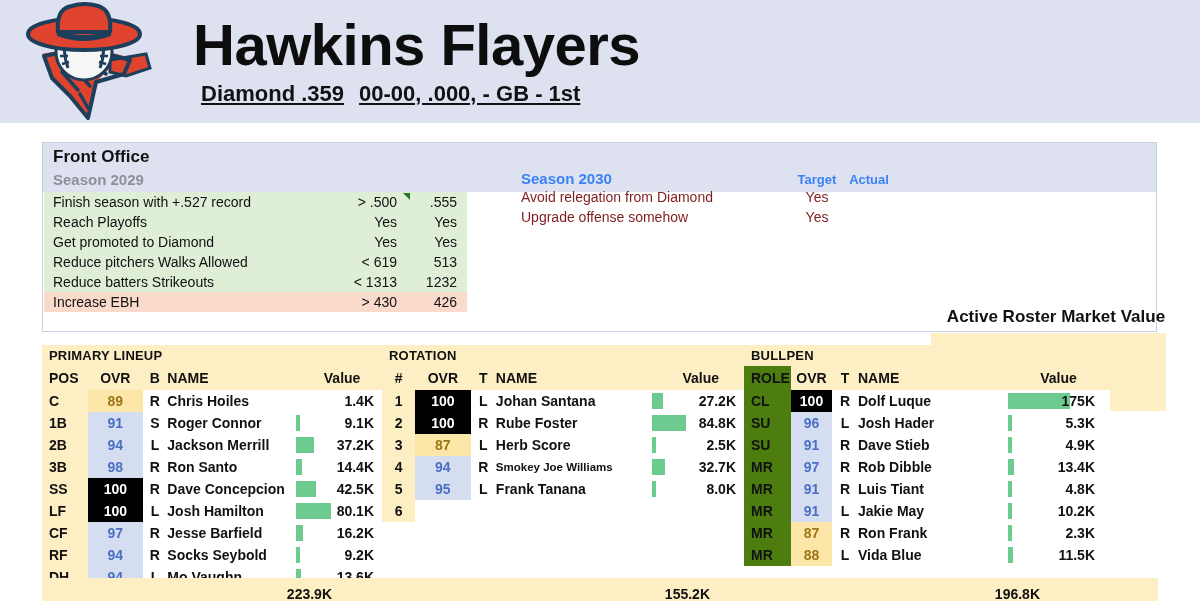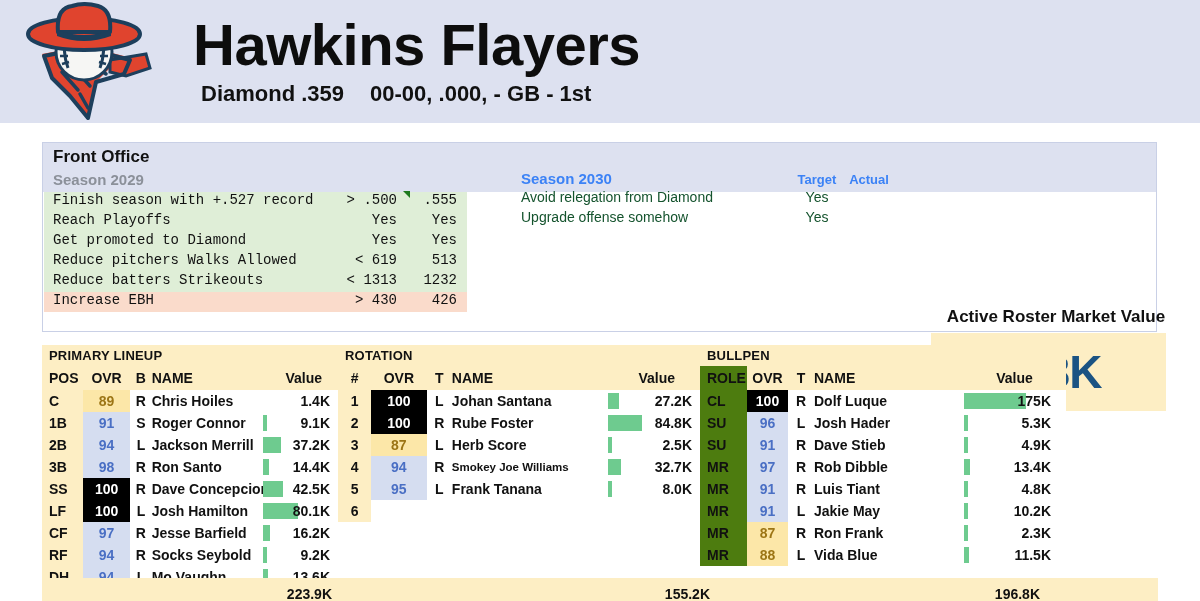--- a/index.html
+++ b/index.html
@@ -19,77 +19,77 @@
   }
   .logo-wrap { width:165px; height:123px; position:relative; flex:0 0 165px; }
   .logo-wrap svg { position:absolute; left:14px; top:2px; }
   .title-block { display:flex; flex-direction:column; align-items:flex-start; margin-left:28px; }
   .team-name {
     font-size:58px; font-weight:bold; color:#0d0d0d; line-height:1.0;
     letter-spacing:-0.5px; font-family:"Liberation Sans", sans-serif;
   }
   .team-sub {
     margin-top:7px; font-size:22px; font-weight:bold; color:#111;
-    display:flex; gap:26px; padding-left:8px;
+    display:flex; gap:15px; padding-left:8px;text-decoration:underline;
   }
 
   
   .fo-panel {
     position:absolute; left:42px; top:142px; width:1115px; height:190px;
     background:#ffffff; border:1px solid #c9d0e6; box-sizing:border-box;
   }
   .fo-banner {
     position:absolute; left:0; top:0; width:100%; height:49px;
     background:#dde1f0;
   }
   .fo-title {
     position:absolute; left:10px; top:4px; font-size:17px; font-weight:bold; color:#111;
   }
   .fo-season {
     position:absolute; left:10px; top:28px; font-size:15px; font-weight:bold; color:#8b9099;
   }
   .goals-2029 { position:absolute; left:1px; top:49px; width:423px; }
   .goal-row {
-    display:flex; align-items:flex-start; height:20px; font-size:14px; color:#111;
-    padding-left:9px; box-sizing:border-box;font-family:Liberation Mono, monospace;
+    display:flex; align-items:center; height:20px; font-size:14px; color:#111;
+    padding-left:9px; box-sizing:border-box;
   }
   .goal-row.ok { background:#dfeed7; }
   .goal-row.fail { background:#fadbcb; }
   .goal-label { flex:1; white-space:nowrap; overflow:hidden; }
   .goal-target { width:72px; text-align:right; position:relative; padding-right:4px; }
   .goal-actual { width:56px; text-align:right; padding-right:10px; }
   .flag-tri {
     position:absolute; right:-9px; top:-1px;
     width:0; height:0;
     border-top:7px solid #1f7a1f; border-left:7px solid transparent;
   }
 
   .fo-right { position:absolute; left:478px; top:22px; width:640px; }
   .s2030-head { display:flex; align-items:flex-end; height:22px; font-size:15px; font-weight:bold; color:#3b82f6; }
   .s2030-title { width:270px; }
   .s2030-th { width:52px; text-align:center; font-size:13px; }
-  .s2030-row { display:flex; height:20px; align-items:center; font-size:14px; color:#14532d; }
+  .s2030-row { display:flex; height:20px; align-items:center; font-size:14px; color:#7f1d1d; }
   .s2030-label { width:270px; }
   .s2030-val { width:52px; text-align:center; }
 
   .arm-title {
     position:absolute; left:888px; top:164px; width:250px;
     text-align:center; font-size:17px; font-weight:bold; color:#111;
   }
   .arm-box {
     position:absolute; left:888px; top:190px; width:235px; height:78px;
     background:#fdeec4; display:flex; align-items:center; justify-content:center;
   }
   .arm-val { font-size:46px; font-weight:bold; color:#1b5383; letter-spacing:-1px; }
 
   
   .roster { position:absolute; left:42px; top:345px; width:1116px; }
   .cols { display:flex; }
   .col { position:relative; }
-  .col-lineup { width:296px; }
+  .col-lineup { width:340px; }
   .col-rot    { width:362px; }
   .col-pen    { width:366px; }
 
   .sec-band {
     background:#fdeec4; height:21px; display:flex; align-items:center;
     font-size:13px; font-weight:bold; color:#111; padding-left:7px; box-sizing:border-box;
     letter-spacing:0.2px;
   }
   .hdr-row {
     background:#fdeec4; height:24px; display:flex; align-items:center;

